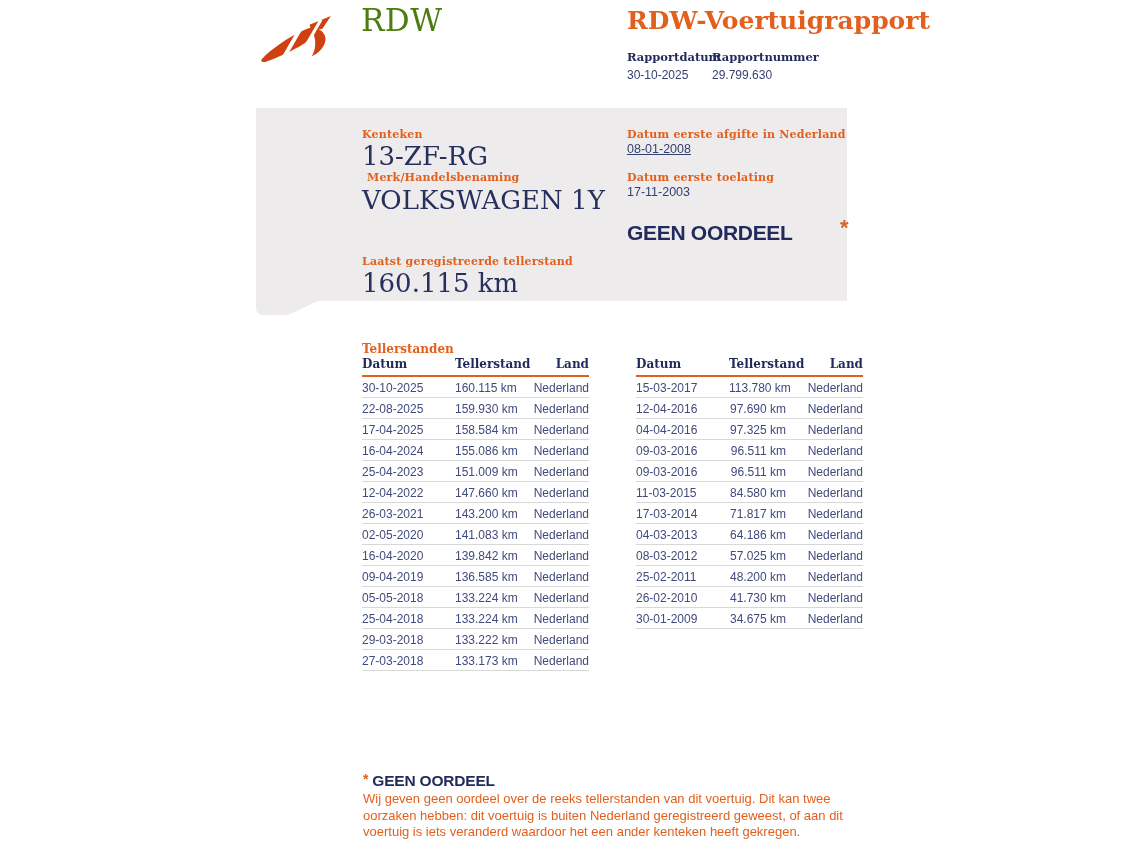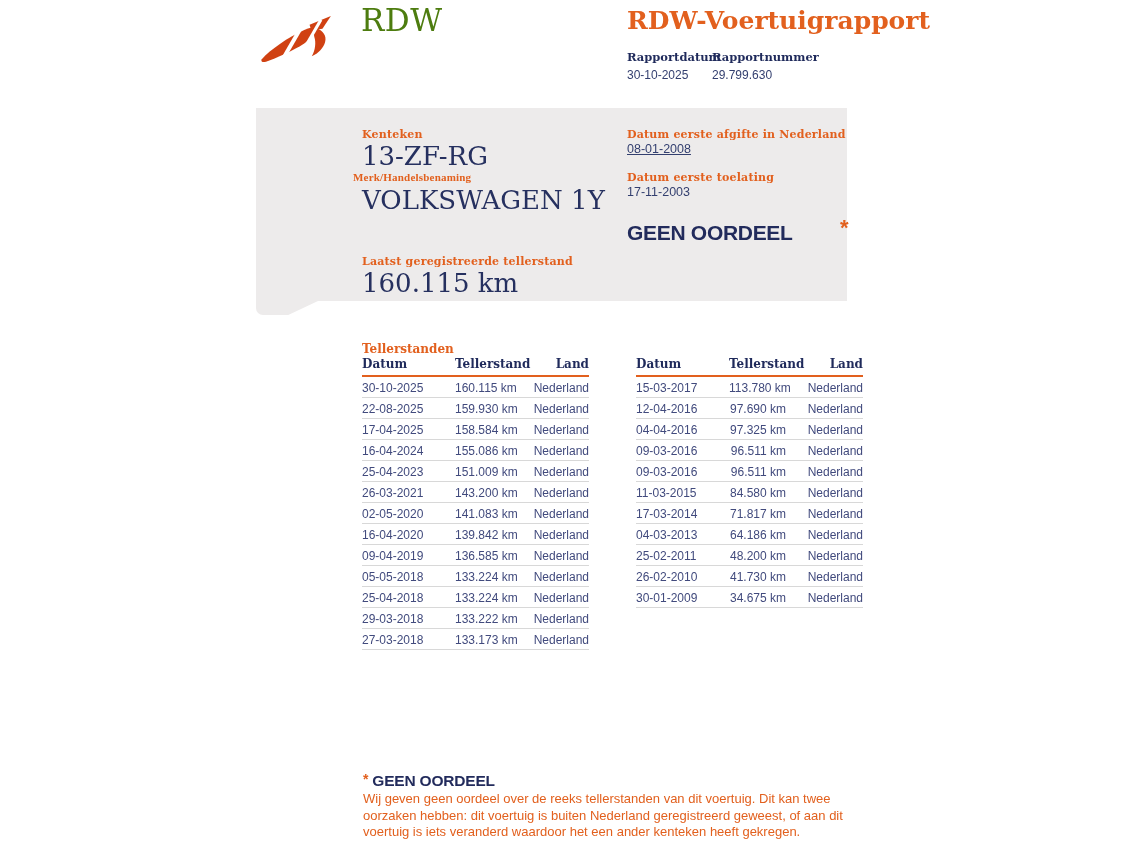--- a/index.html
+++ b/index.html
@@ -49,21 +49,21 @@
     white-space: nowrap;
   }
   .big-val {
     position: absolute;
     font-family: "DejaVu Serif", serif;
     font-size: 26px; color: #26305F; white-space: nowrap;
   }
   .sm-val { position: absolute; font-size: 12.5px; color: #333F6F; white-space: nowrap; }
   .pos-kenteken-lbl   { left: 106px; top: 20px; }
   .pos-kenteken-val   { left: 106px; top: 33px; }
-  .pos-merk-lbl       { left: 97px; top: 63px; font-family: Liberation Serif, serif; }
+  .pos-merk-lbl       { left: 111px; top: 63px; }
   .pos-merk-val       { left: 106px; top: 77px; }
   .pos-teller-lbl     { left: 106px; top: 147px; }
   .pos-teller-val     { left: 106px; top: 160px; }
   .pos-afgifte-lbl    { left: 371px; top: 20px; }
   .pos-afgifte-val    { left: 371px; top: 34px; text-decoration: underline; }
   .pos-toelating-lbl  { left: 371px; top: 63px; }
   .pos-toelating-val  { left: 371px; top: 77px; }
   .verdict {
     position: absolute; left: 371px; top: 113px;
     font-family: "Liberation Sans", sans-serif; font-weight: 700;
@@ -207,20 +207,25 @@
           <td class="c-teller">155.086 km</td>
           <td class="c-land">Nederland</td>
         </tr>
 
         <tr>
           <td class="c-datum">25-04-2023</td>
           <td class="c-teller">151.009 km</td>
           <td class="c-land">Nederland</td>
         </tr>
 
+        <tr>
+          <td class="c-datum">12-04-2022</td>
+          <td class="c-teller">147.660 km</td>
+          <td class="c-land">Nederland</td>
+        </tr>
 
         <tr>
           <td class="c-datum">26-03-2021</td>
           <td class="c-teller">143.200 km</td>
           <td class="c-land">Nederland</td>
         </tr>
 
         <tr>
           <td class="c-datum">02-05-2020</td>
           <td class="c-teller">141.083 km</td>
@@ -321,20 +326,25 @@
           <td class="c-teller">71.817 km</td>
           <td class="c-land">Nederland</td>
         </tr>
 
         <tr>
           <td class="c-datum">04-03-2013</td>
           <td class="c-teller">64.186 km</td>
           <td class="c-land">Nederland</td>
         </tr>
 
+        <tr>
+          <td class="c-datum">08-03-2012</td>
+          <td class="c-teller">57.025 km</td>
+          <td class="c-land">Nederland</td>
+        </tr>
 
         <tr>
           <td class="c-datum">25-02-2011</td>
           <td class="c-teller">48.200 km</td>
           <td class="c-land">Nederland</td>
         </tr>
 
         <tr>
           <td class="c-datum">26-02-2010</td>
           <td class="c-teller">41.730 km</td>

